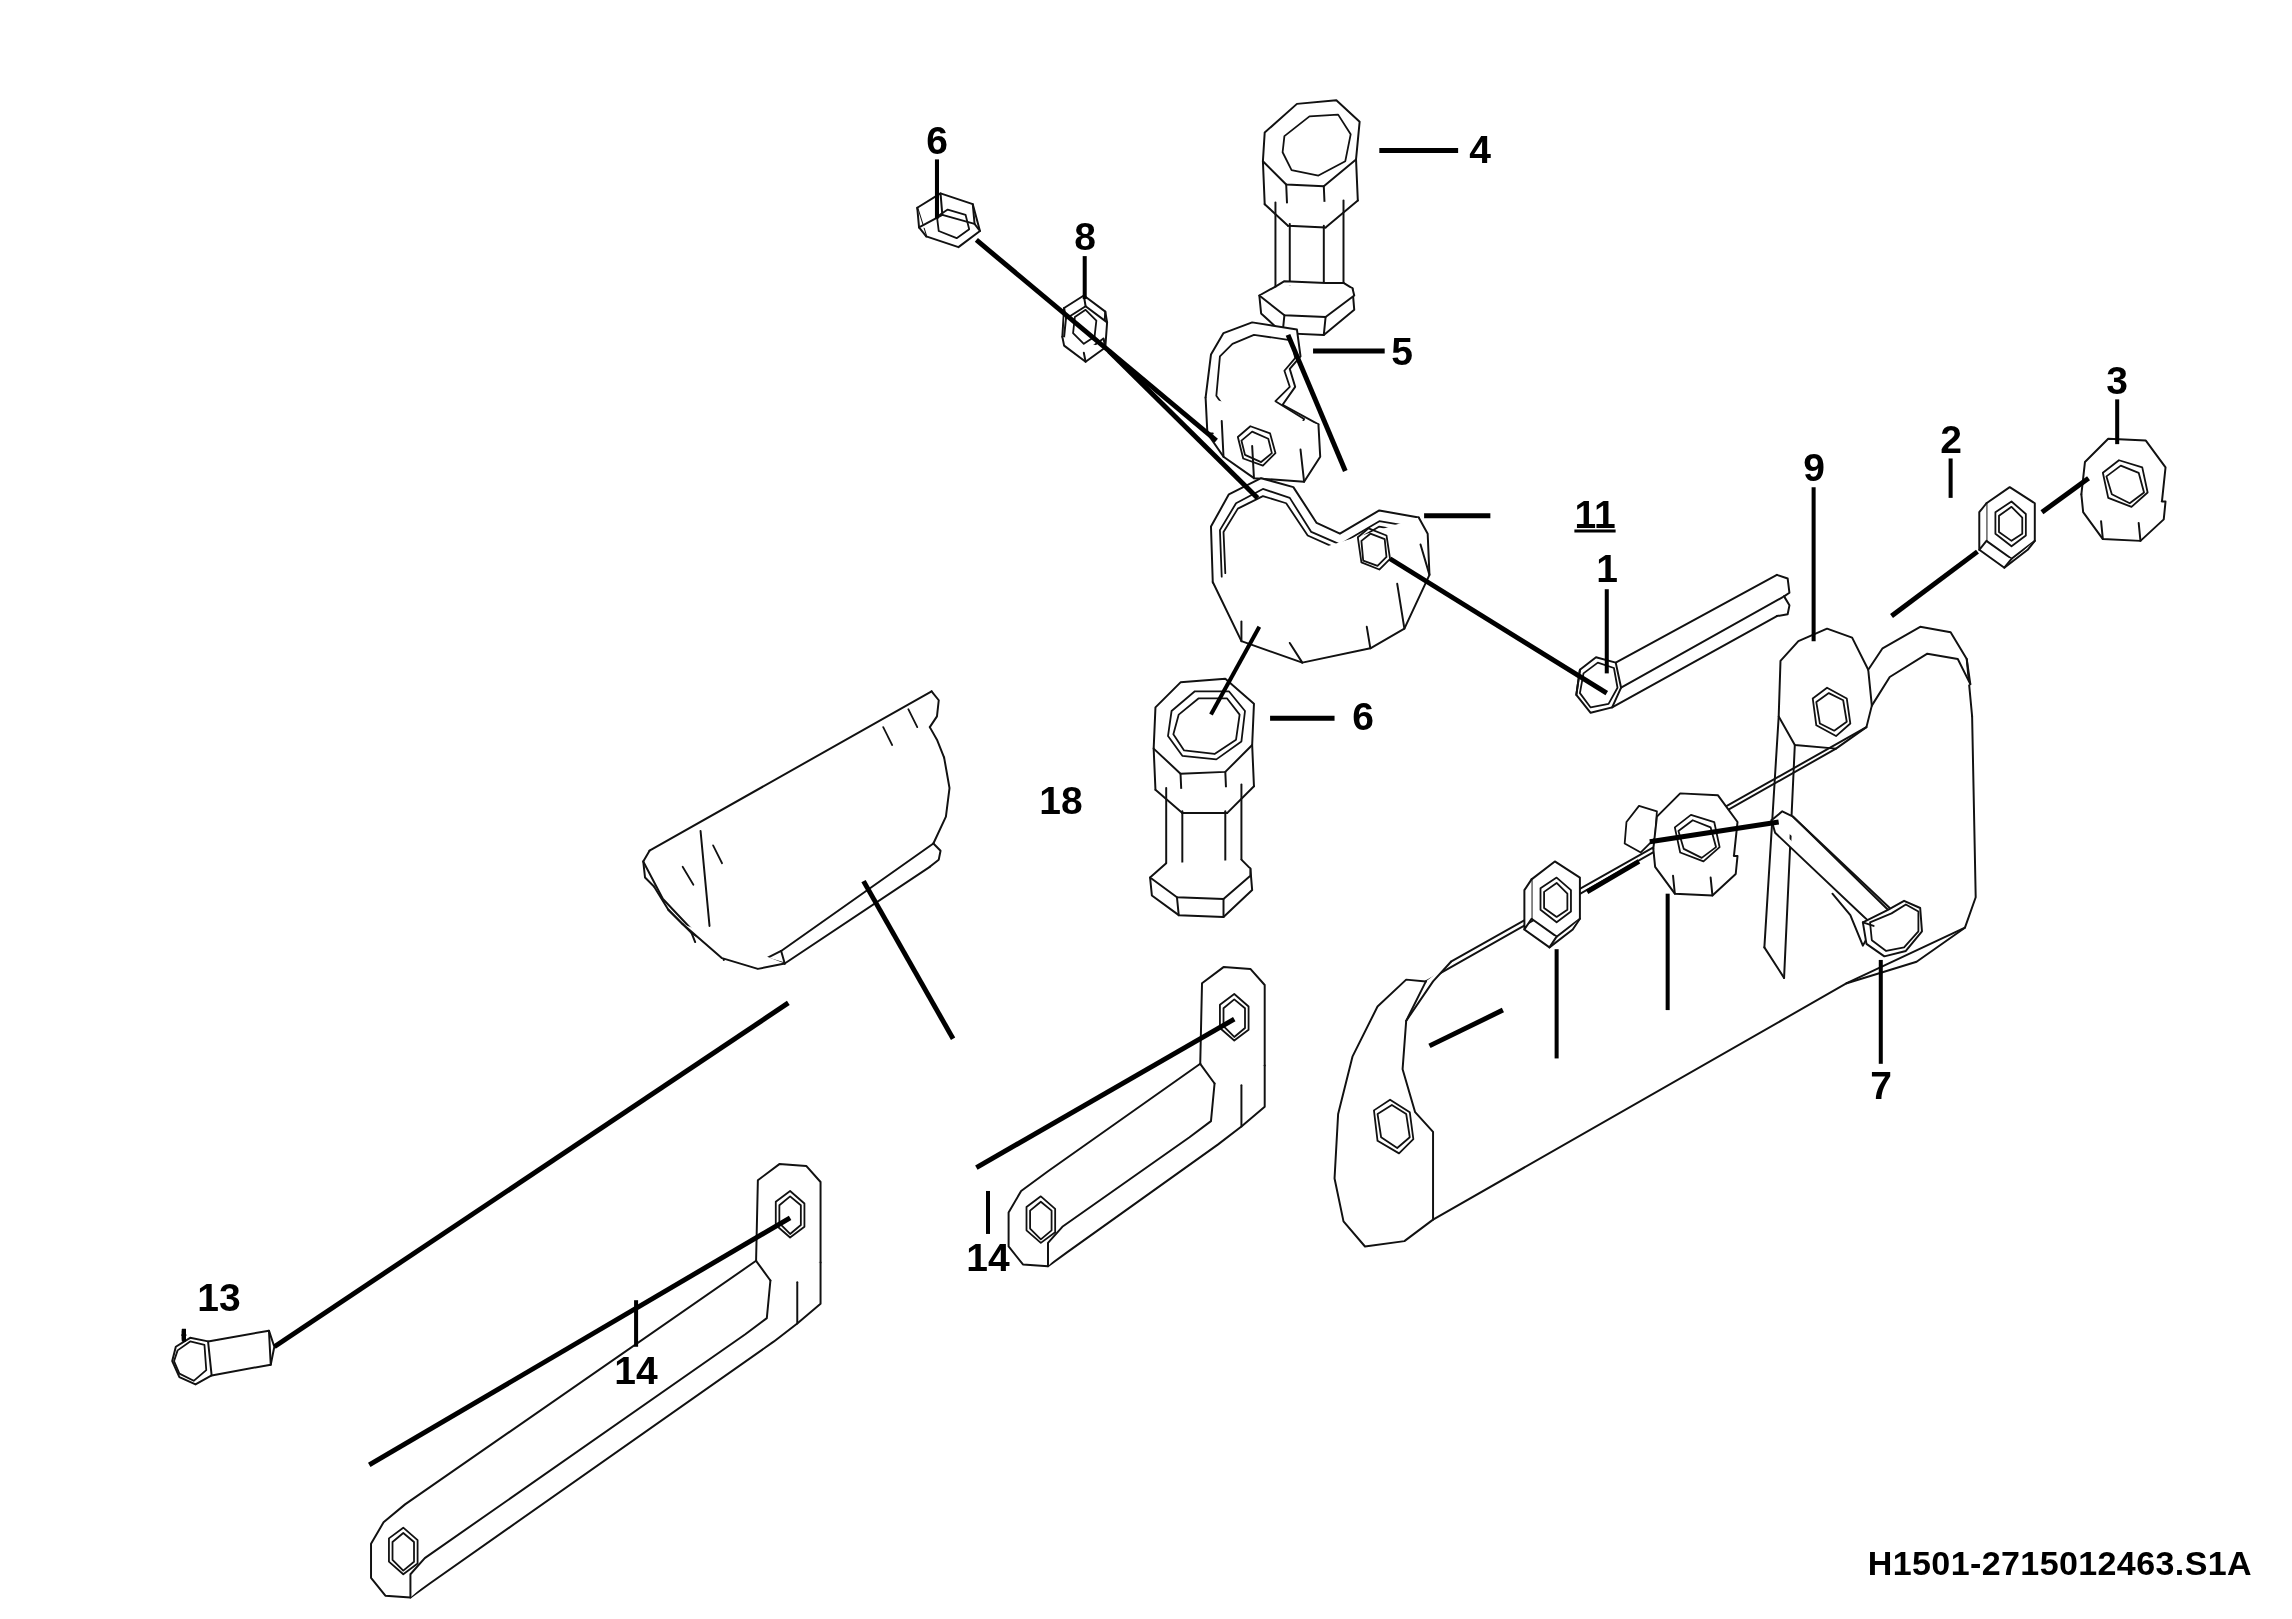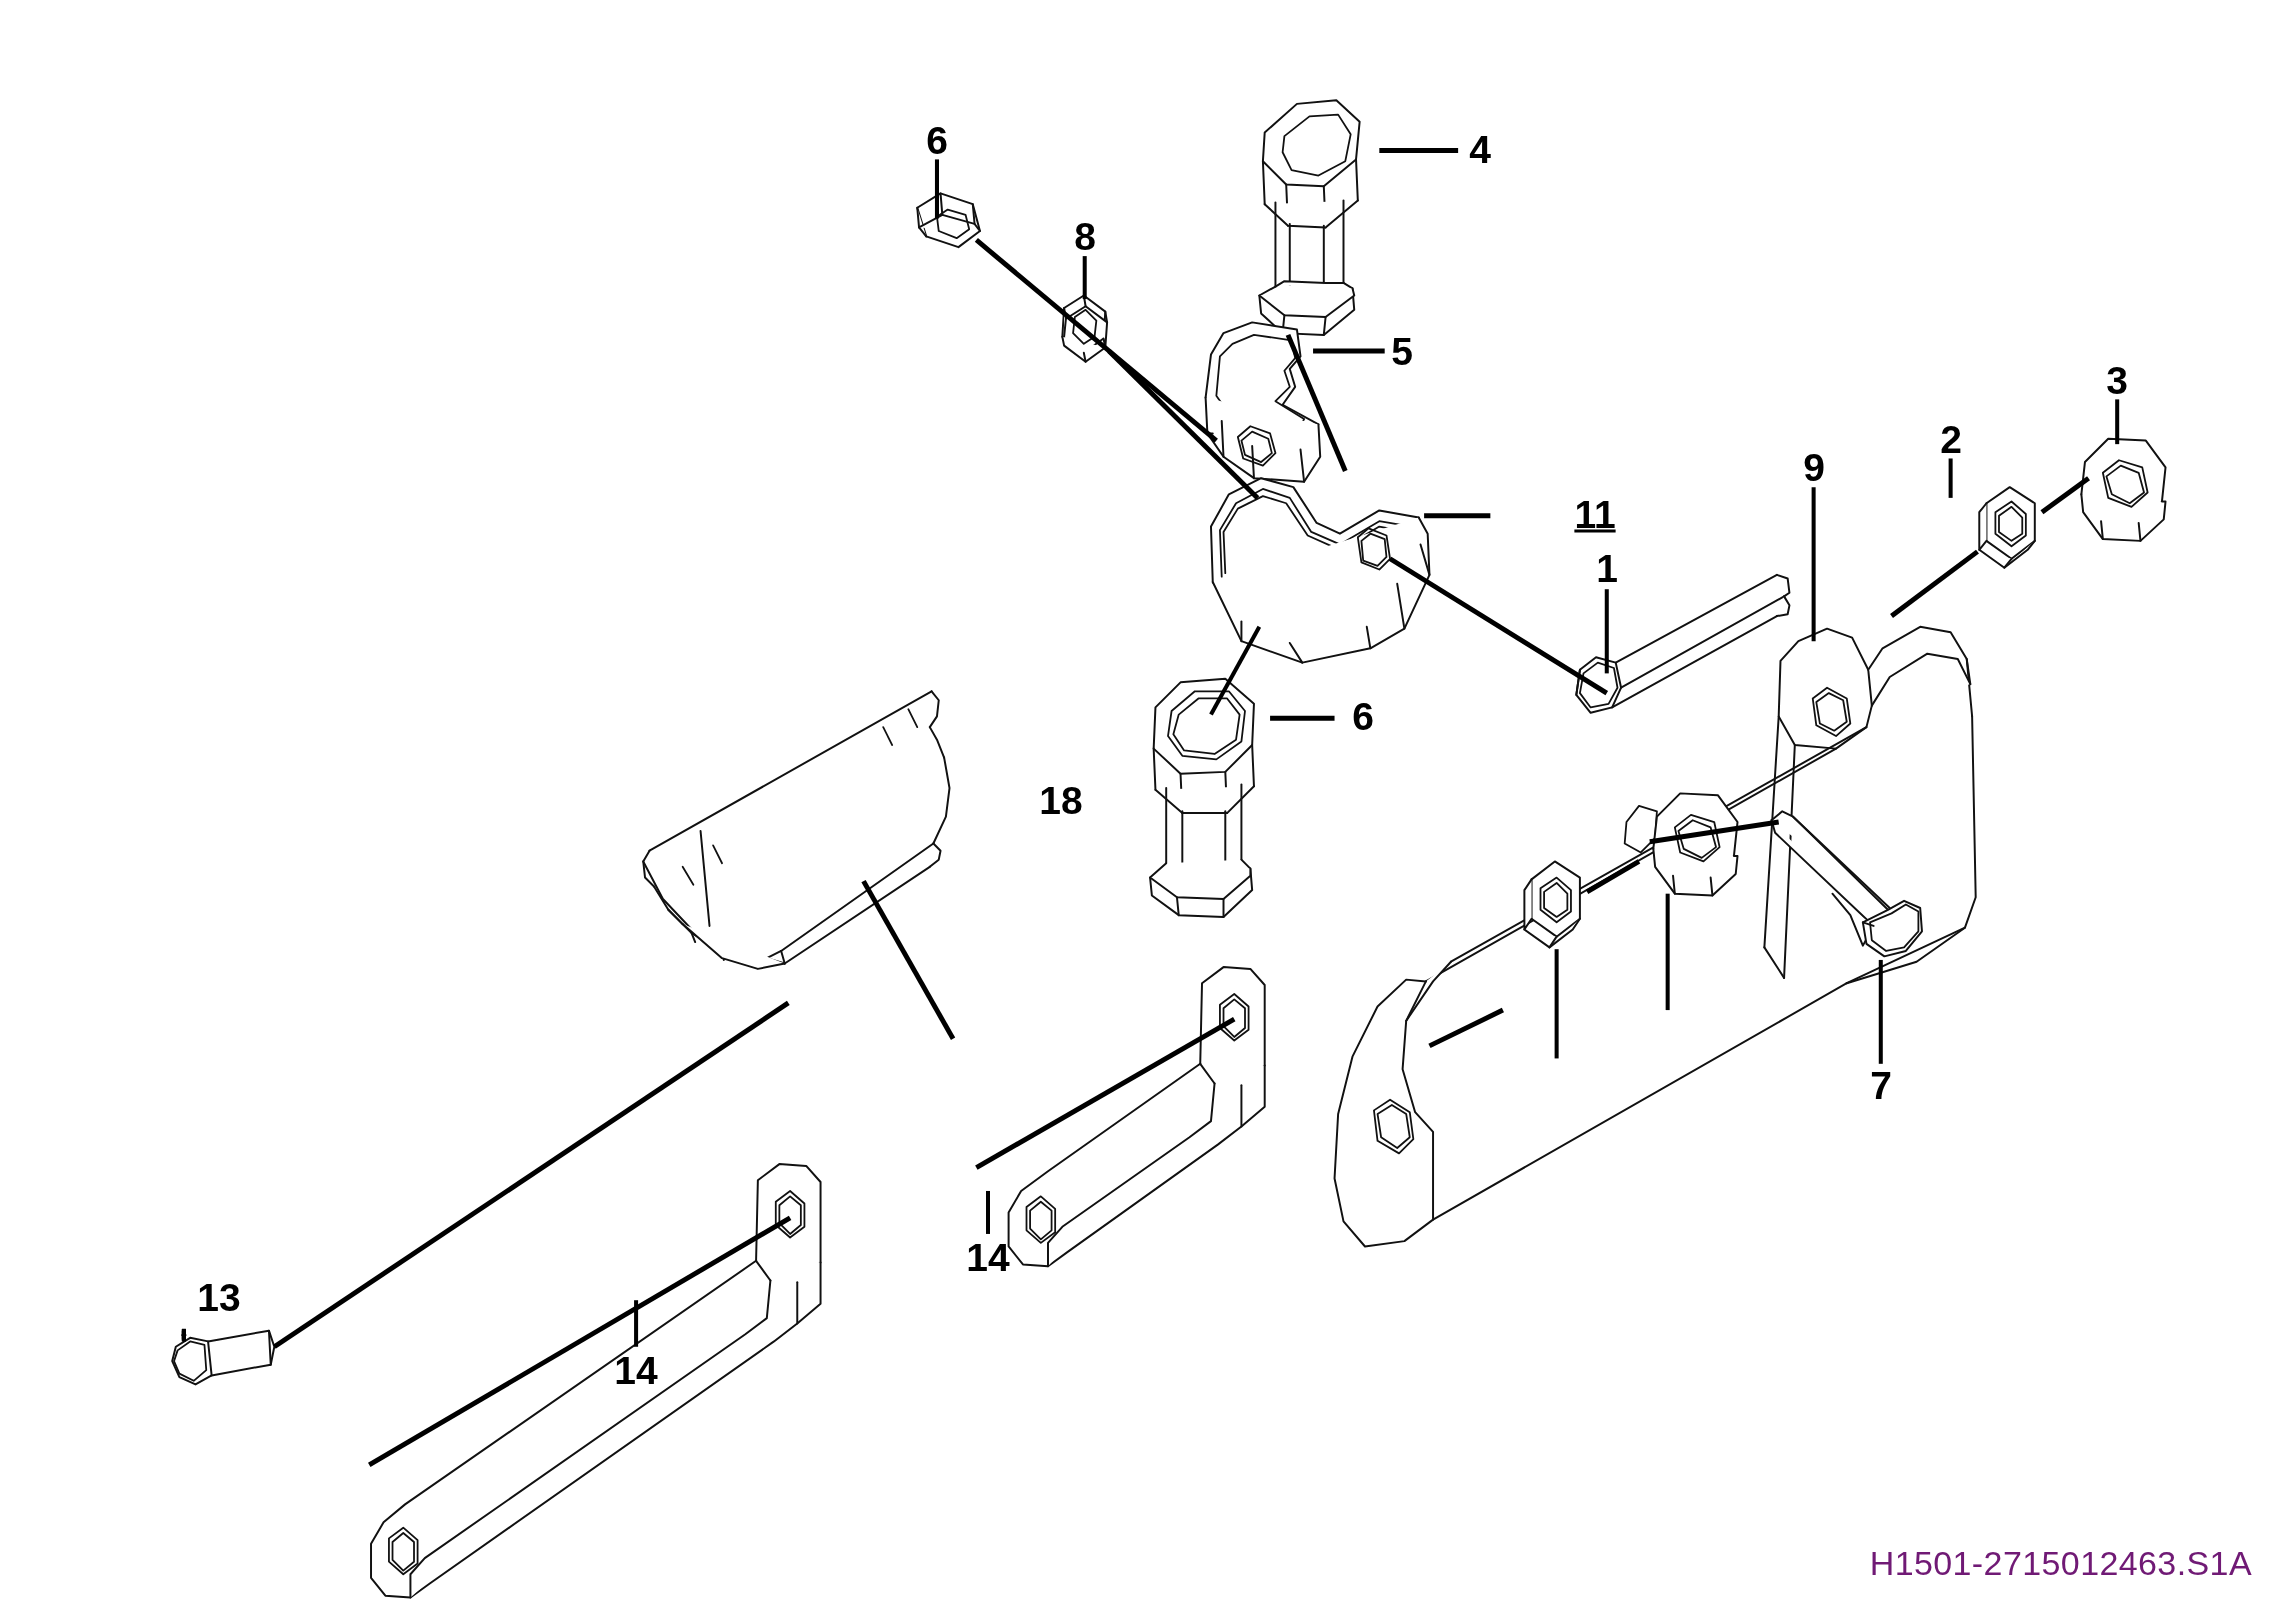--- a/index.html
+++ b/index.html
@@ -41,22 +41,22 @@
     color:#ffffff;
     -webkit-text-stroke:2.7px #111111;
     letter-spacing:-1.8px;
     z-index:5;
   }
   
   #caption{
     position:absolute;
     right:41px;bottom:36px;
     font-size:34px;
-    font-weight:400;
-    color:#701a75;
+    font-weight:700;
+    color:#000000;
     letter-spacing:0.4px;
     white-space:nowrap;
     z-index:8;
   }
   
   .callout{
     position:absolute;
     font-size:39px;
     font-weight:700;
     color:#000000;

